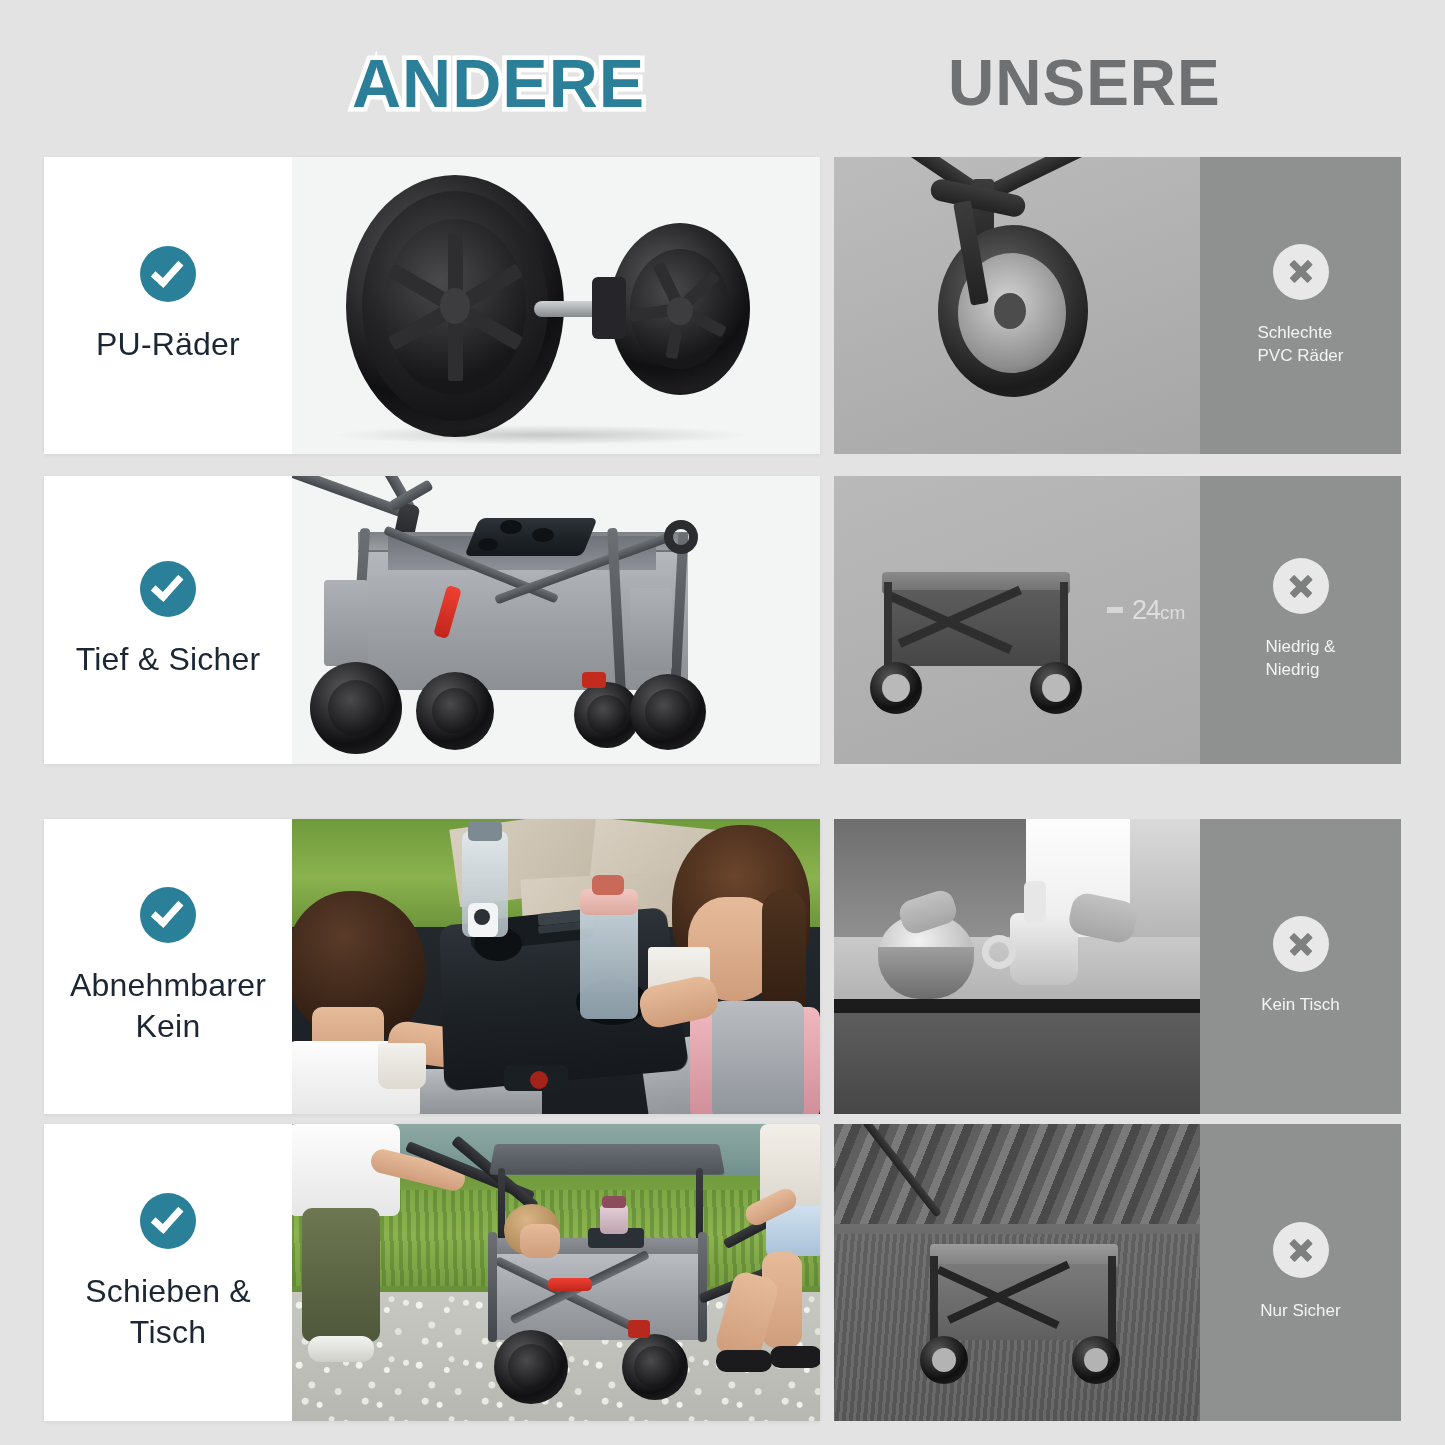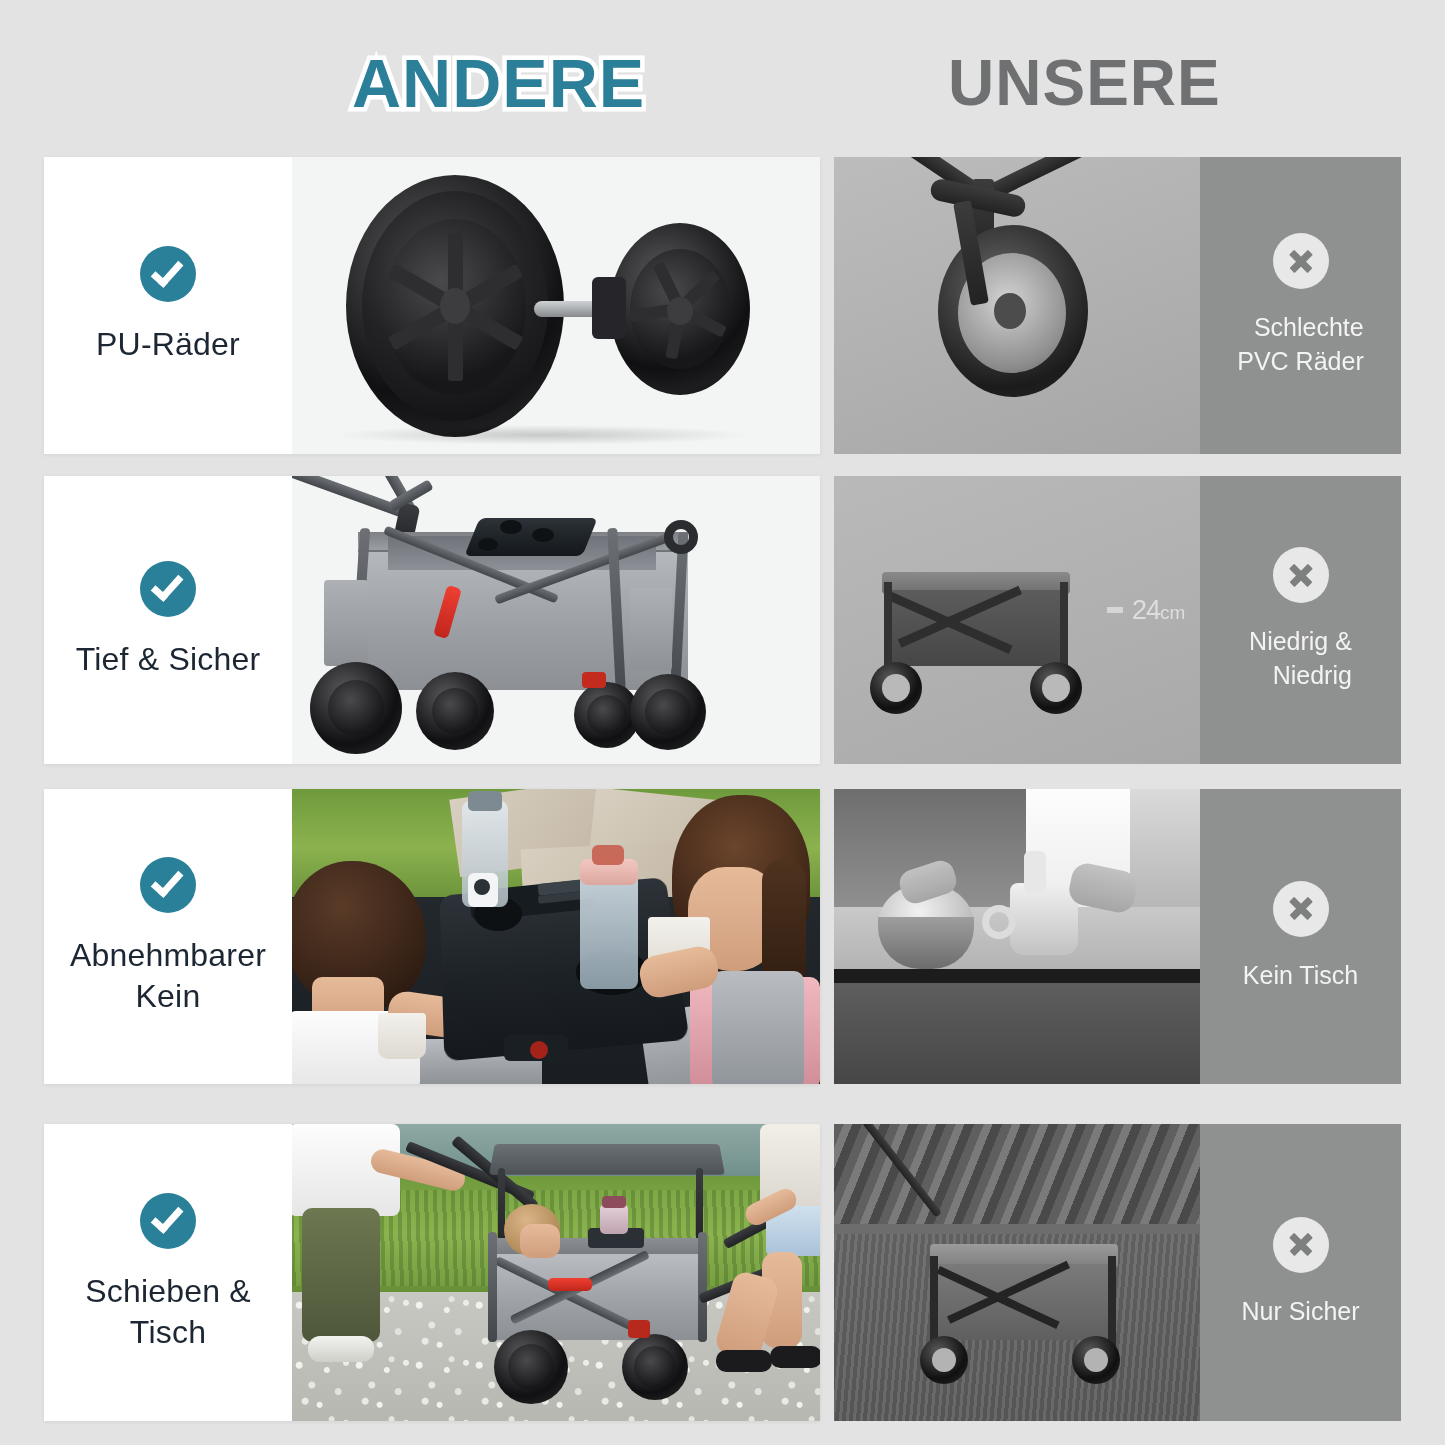--- a/index.html
+++ b/index.html
@@ -23,21 +23,21 @@
   }
   .hdr-others {
     left: 948px; top: 46px;
     font-size: 64px; color: #6f7072;
   }
 
   
   .row { position: absolute; left: 0; width: 1445px; }
   .row-1 { top: 157px; height: 297px; }
   .row-2 { top: 476px; height: 288px; }
-  .row-3 { top: 789px; height: 295px; }
+  .row-3 { top: 819px; height: 295px; }
   .row-4 { top: 1124px; height: 297px; }
 
   
   .left-block { position: absolute; left: 44px; top: 0; height: 100%; width: 776px;
                 background: #f2f3f3; box-shadow: 0 1px 4px rgba(0,0,0,.07); overflow: hidden; }
   .label-card { position: absolute; left: 0; top: 0; width: 248px; height: 100%;
                 background: #ffffff; display: flex; flex-direction: column;
                 align-items: center; justify-content: center; z-index: 4; }
   .mark { width: 56px; height: 56px; border-radius: 50%; display: flex;
           align-items: center; justify-content: center; margin-bottom: 22px; }
@@ -50,21 +50,21 @@
 
   
   .right-block { position: absolute; left: 834px; top: 0; width: 567px; height: 100%;
                  background: #b4b4b4; overflow: hidden; }
   .photo-right { position: absolute; left: 0; top: 0; width: 366px; height: 100%;
                  overflow: hidden; background: #aeaeae; }
   .label-panel { position: absolute; right: 0; top: 0; width: 201px; height: 100%;
                  background: #8f9090; display: flex; flex-direction: column;
                  align-items: center; justify-content: center; z-index: 4; }
   .mark.bad { background: #e8e8e8; }
-  .label-text-r { font-size: 25px; line-height: 1.35; color: #f3f3f3; text-align: right; }
+  .label-text-r { font-size: 17px; line-height: 1.35; color: #f3f3f3; text-align: left; }
 
   
   .chk { width: 30px; height: 17px; border-left: 7px solid #fff; border-bottom: 7px solid #fff;
          transform: rotate(-48deg) translate(2px,-3px); }
   .xm { position: relative; width: 26px; height: 26px; }
   .xm:before, .xm:after { content:""; position:absolute; left: 50%; top: 50%; width: 26px; height: 6.5px;
          background: #7e7f7f; border-radius: 1px; margin-left:-13px; margin-top:-3.2px; }
   .xm:before { transform: rotate(45deg); }
   .xm:after  { transform: rotate(-45deg); }
 

